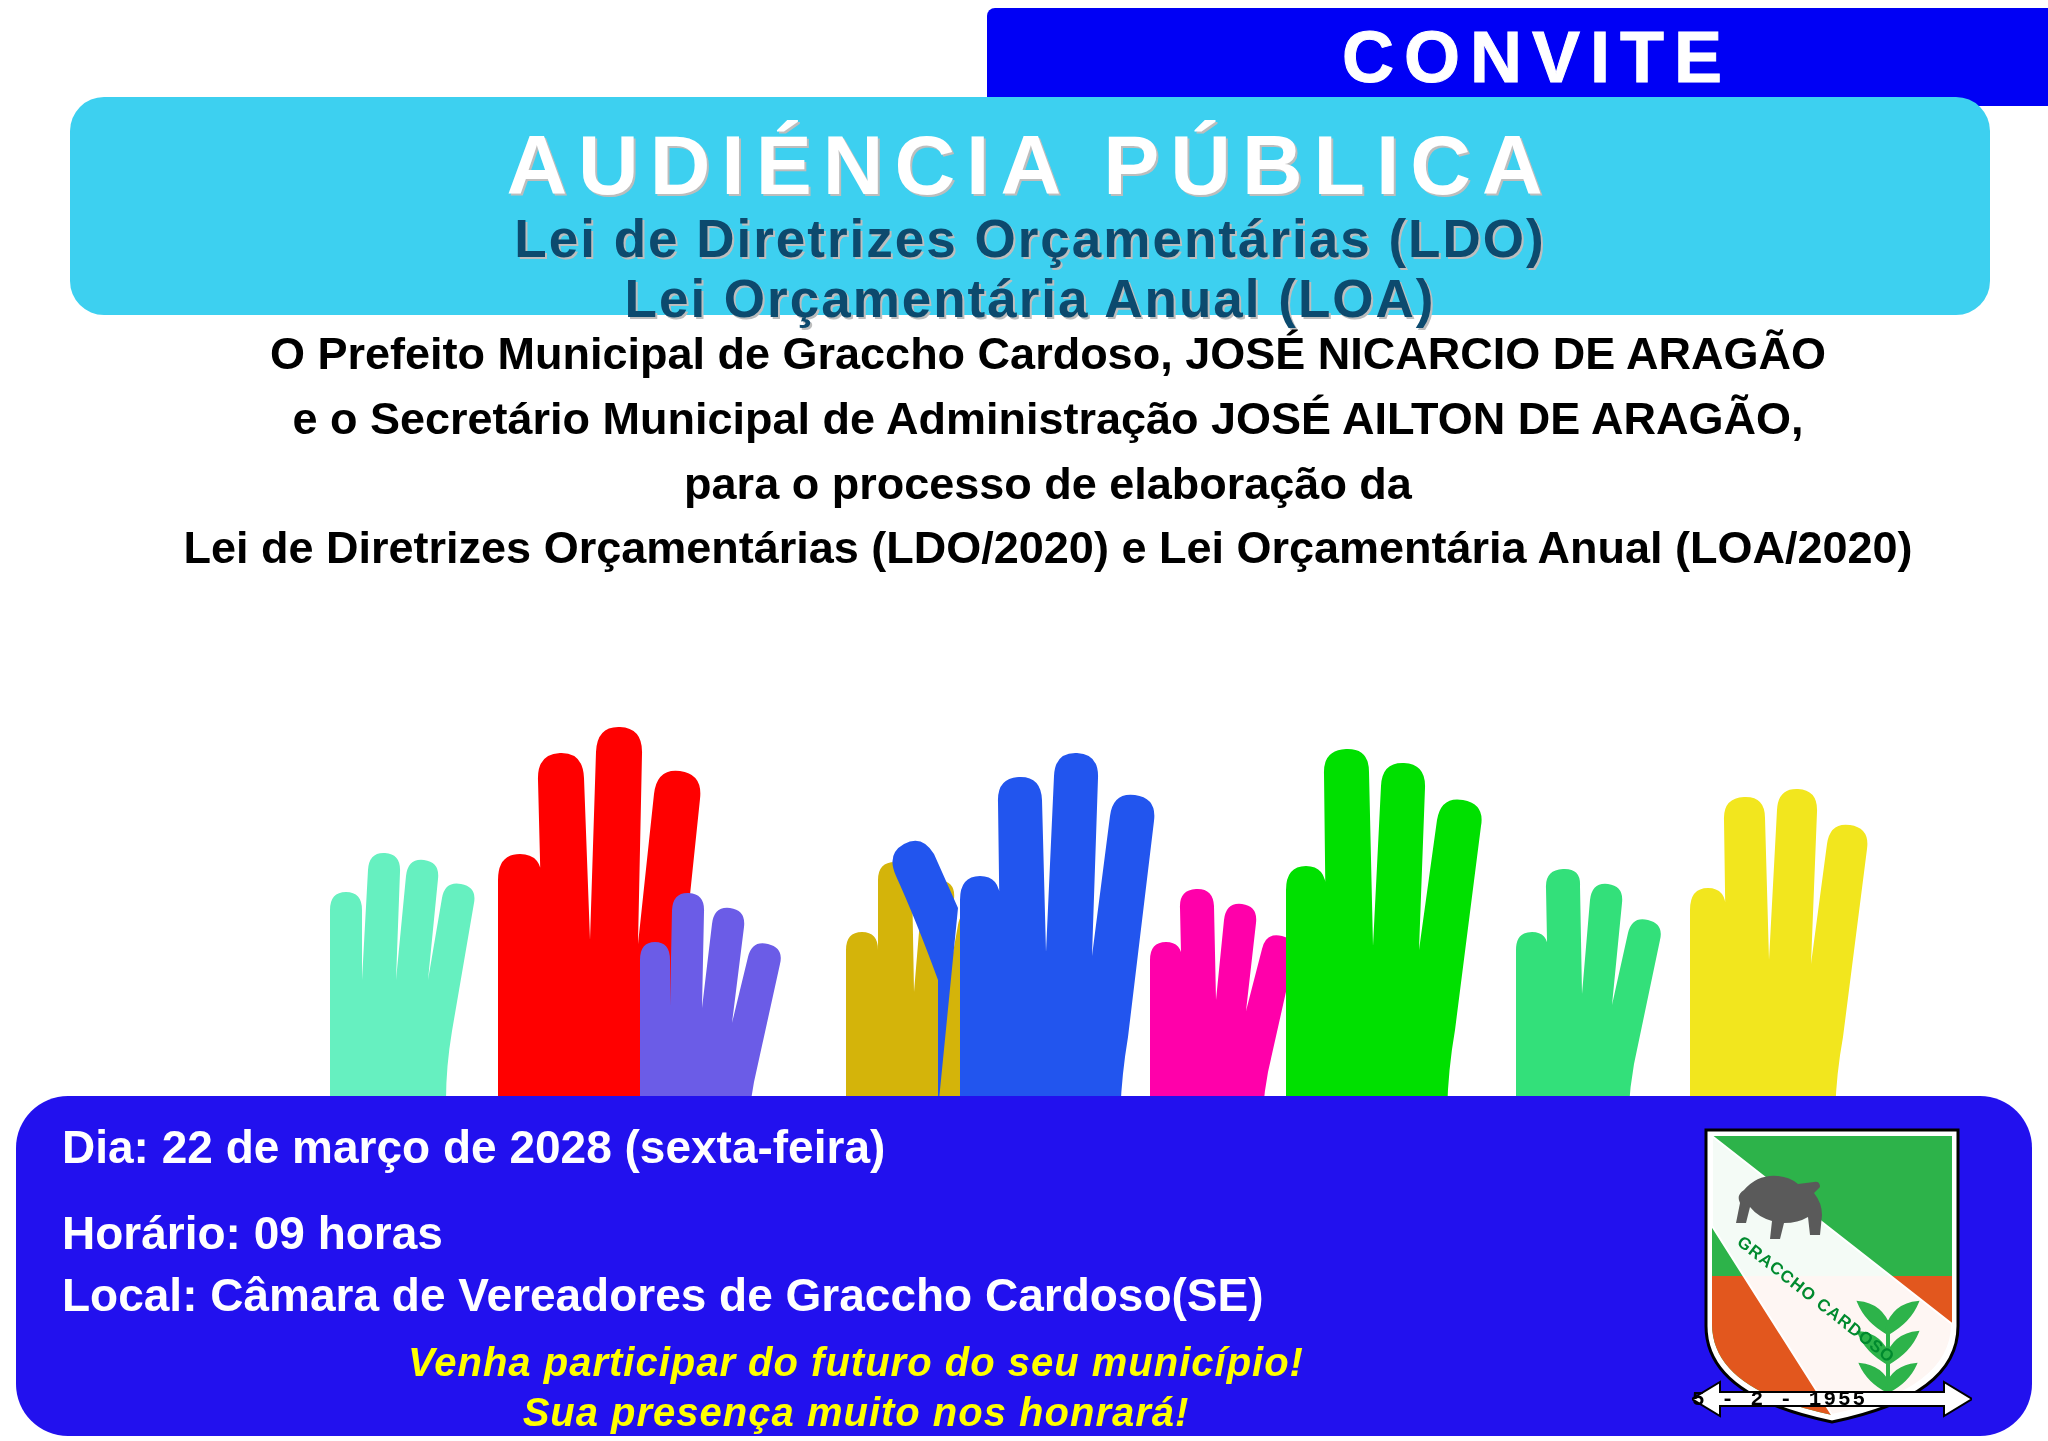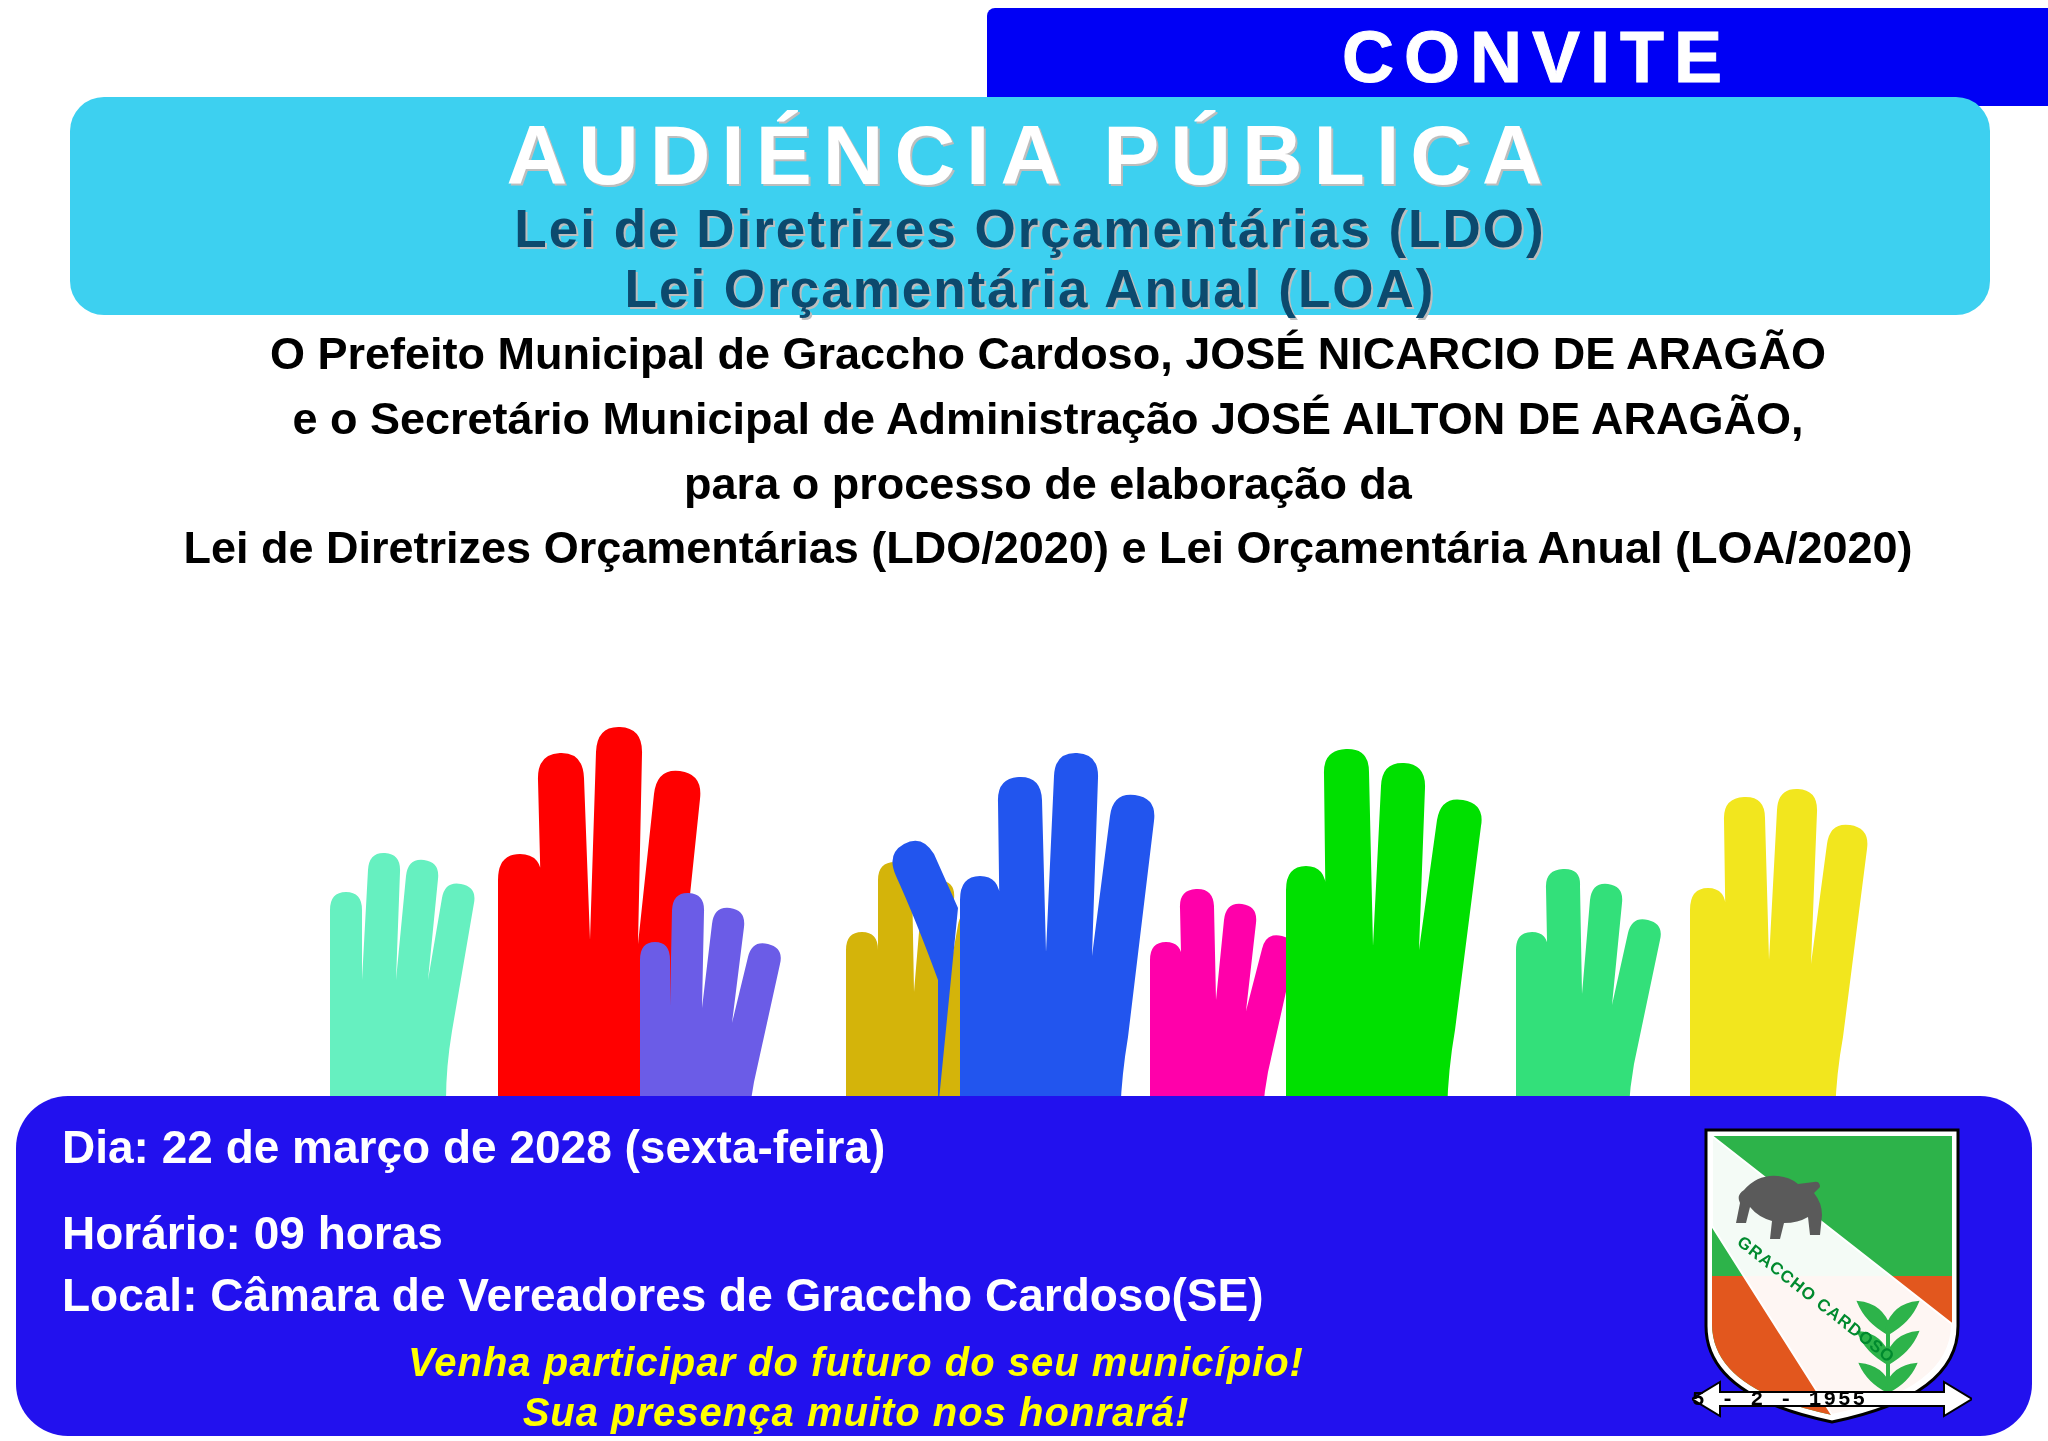--- a/index.html
+++ b/index.html
@@ -44,21 +44,21 @@
     left: 70px;
     top: 97px;
     width: 1920px;
     height: 218px;
     background: #3dd0f0;
     border-radius: 34px;
     display: flex;
     flex-direction: column;
     align-items: center;
     justify-content: flex-start;
-    padding-top: 14px;
+    padding-top: 24px;
     box-sizing: border-box;
   }
   #header-title {
     color: #ffffff;
     font-size: 84px;
     font-weight: bold;
     letter-spacing: 11px;
     line-height: 1.05;
     text-shadow: 2px 2px 0 #bdbdbd;
     white-space: nowrap;

